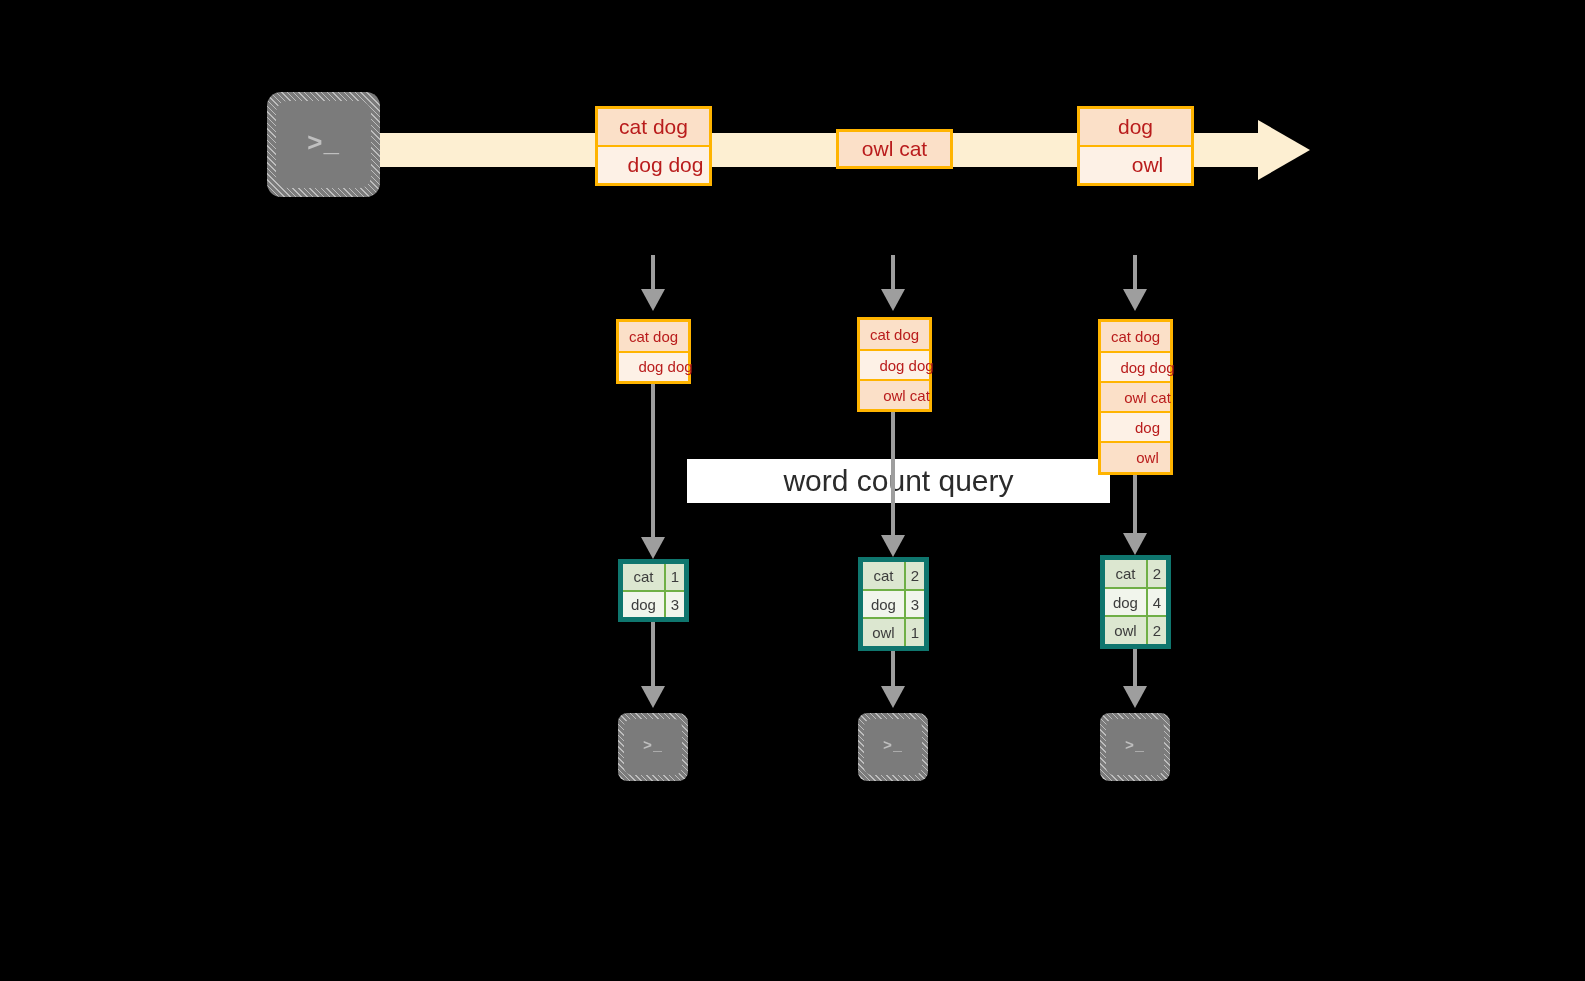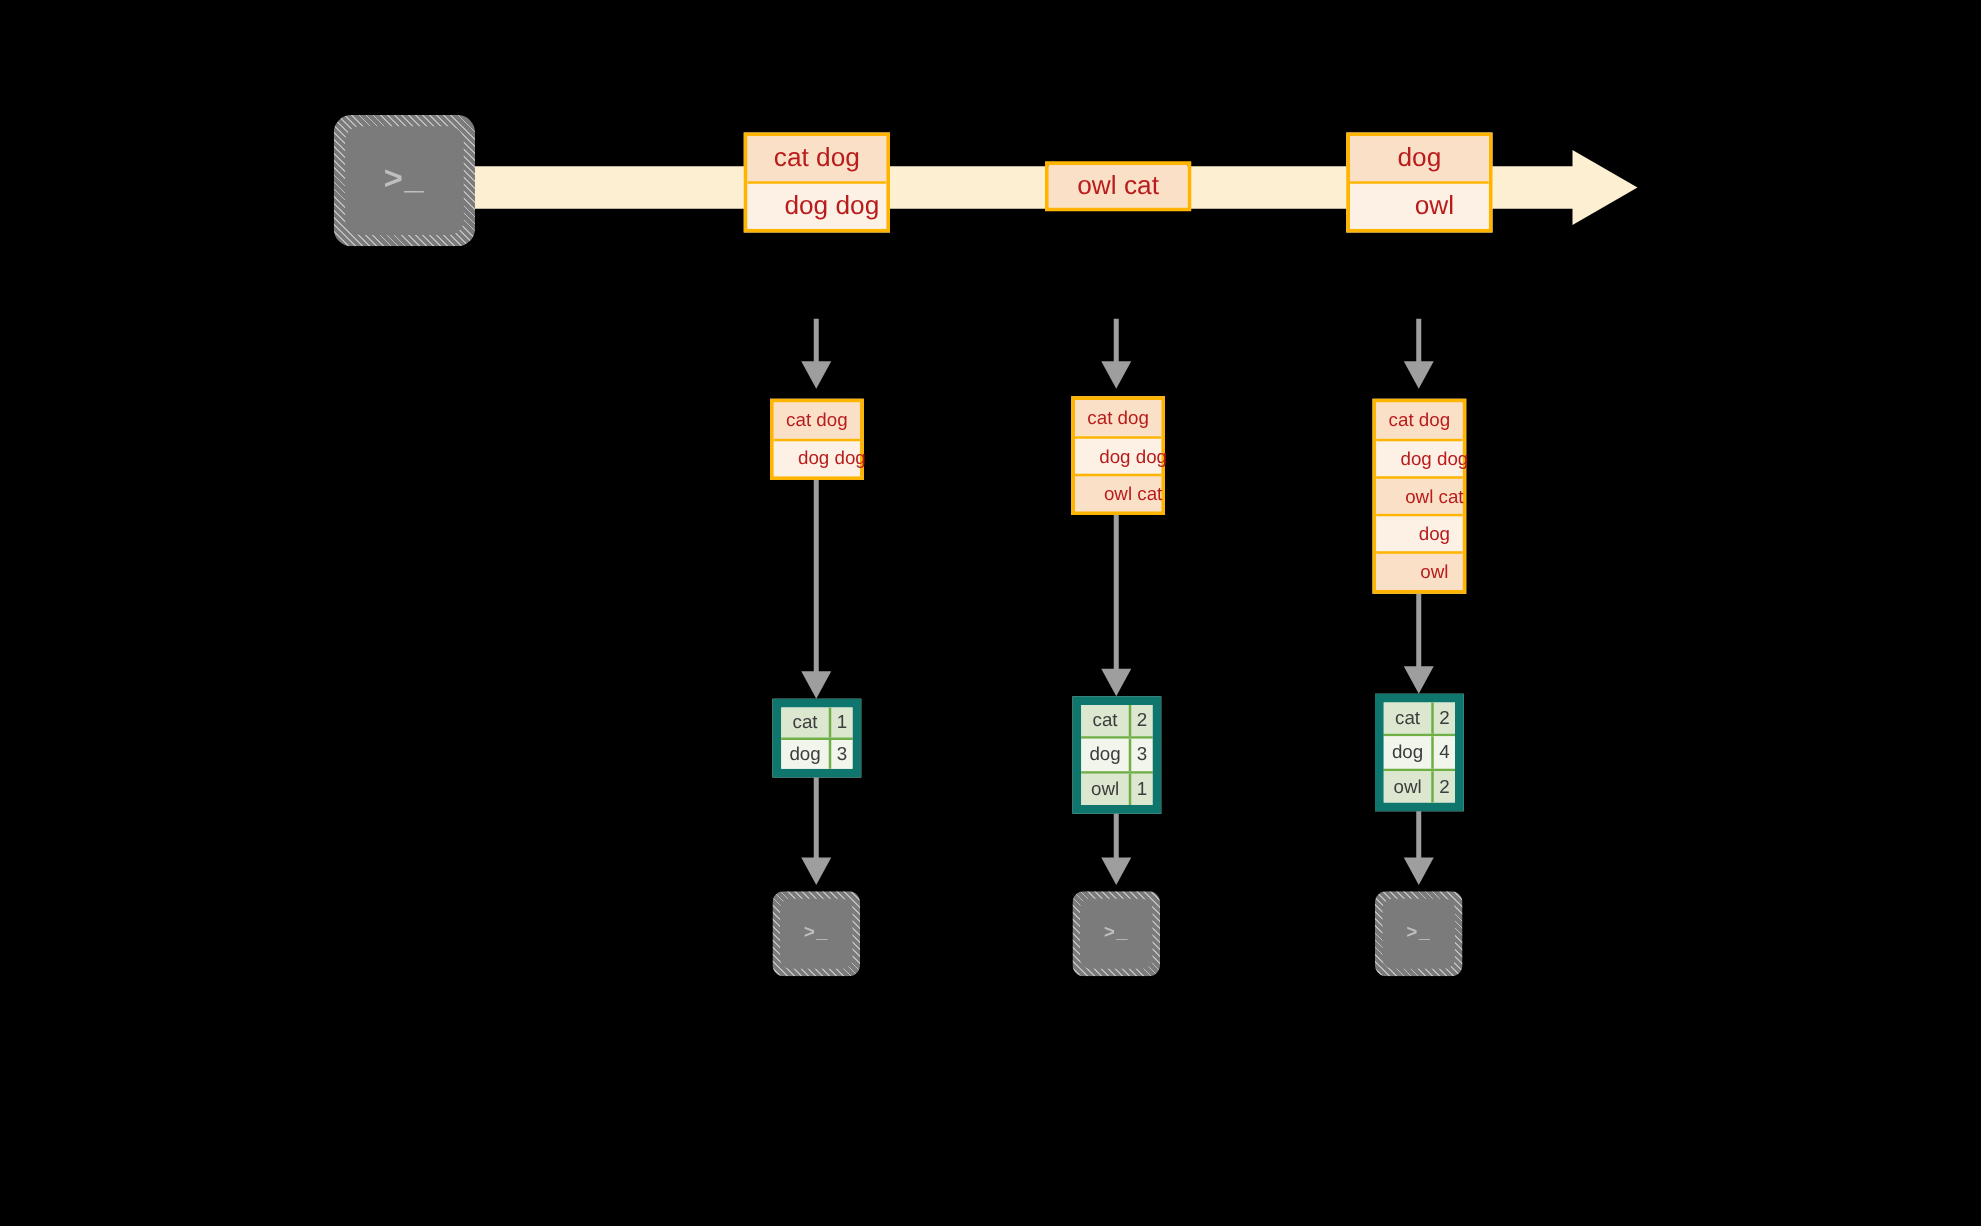--- a/index.html
+++ b/index.html
@@ -78,21 +78,21 @@
     white-space: nowrap;
   }
   .msgbox .row + .row { border-top: 2px solid #FFB400; padding-left: 24px; }
   .msgbox .row.dark  { background: #FBE0C8; }
   .msgbox .row.light { background: #FDF1E6; }
 
   
   .resbox {
     position: absolute;
     box-sizing: border-box;
-    border: 7px solid #0f766e;
+    border: 5px solid #0f766e;
     background: #E9F0E1;
     display: flex;
     flex-direction: column;
   }
   .resbox .rrow {
     box-sizing: border-box;
     display: flex;
     flex: 1 1 auto;
   }
   .resbox .rrow + .rrow { border-top: 2px solid #6FAF46; }
@@ -167,20 +167,23 @@
 
   <div class="msgbox" style="left:836px; top:129px; width:117px; height:40px;">
     <div class="row dark" style="height:100%; font-size:21px;">owl cat</div>
   </div>
 
   <div class="msgbox" style="left:1077px; top:106px; width:117px; height:80px;">
     <div class="row dark" style="height:37px; font-size:21px;">dog</div>
     <div class="row light" style="height:39px; font-size:21px;">owl</div>
   </div>
 
+  <div class="query-band" style="left:687px; top:459px; width:423px; height:44px;">
+    <span class="qtext">word count query</span>
+  </div>
 
   <div class="vline dashed" style="left:651px; top:255px; height:35px;"></div>
   <div class="vhead" style="left:641px; top:289px;"></div>
 
   <div class="msgbox" style="left:616px; top:319px; width:75px; height:65px;">
     <div class="row dark" style="height:30px; font-size:15px;">cat dog</div>
     <div class="row light" style="height:31px; font-size:15px;">dog dog</div>
   </div>
 
   <div class="vline" style="left:651px; top:384px; height:155px;"></div>

